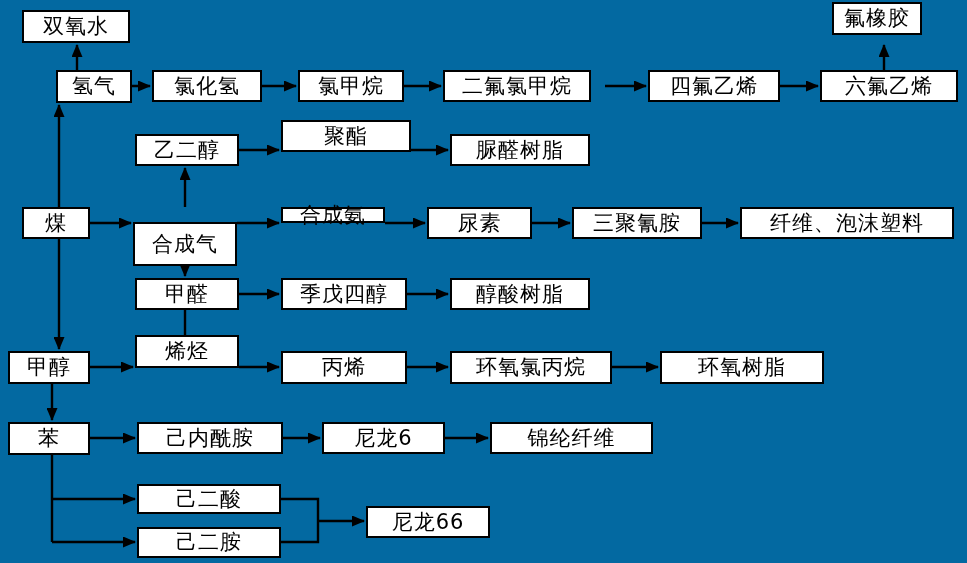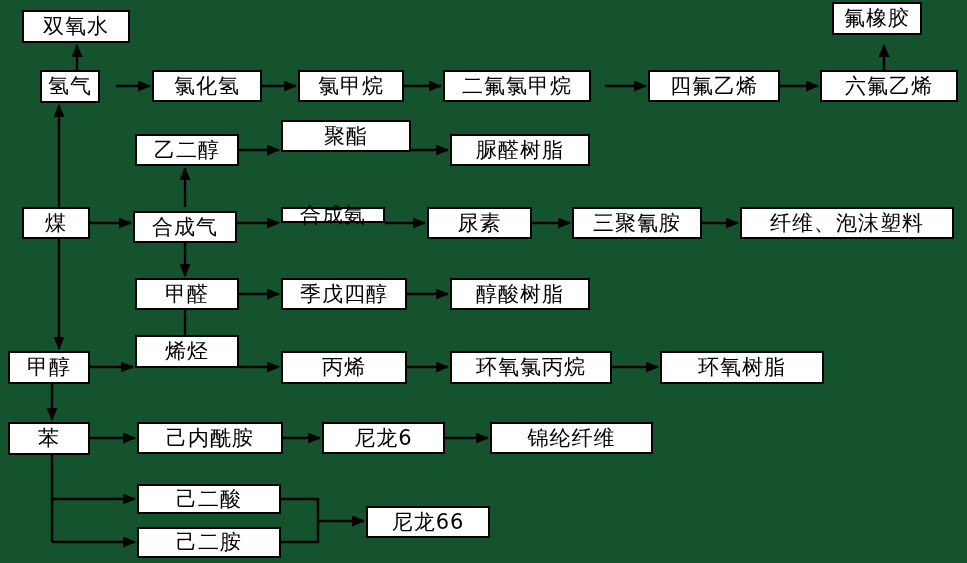--- a/index.html
+++ b/index.html
@@ -1,17 +1,17 @@
 <!DOCTYPE html>
 <html><head>
 <meta charset="utf-8">
 <style>
   html,body{margin:0;padding:0;background:#fff;}
   .canvas{
-    position:relative;width:967px;height:563px;background:#14532d;
+    position:relative;width:967px;height:563px;background:#0369a1;
     font-family:"DejaVu Sans",sans-serif;color:#000;overflow:hidden;
   }
   .edges{position:absolute;left:0;top:0;width:967px;height:563px;}
   .node{
     position:absolute;box-sizing:border-box;border:2px solid #000;background:#fff;
     display:flex;align-items:center;justify-content:center;
     font-size:21px;line-height:1;white-space:nowrap;letter-spacing:1px;
   }
 </style>
 </head>
@@ -67,31 +67,31 @@
       <line x1="52" y1="499" x2="135" y2="499" marker-end="url(#ah)"></line>
       <line x1="52" y1="542" x2="135" y2="542" marker-end="url(#ah)"></line>
 
       <path d="M281,499 L318,499 L318,542 L281,542"></path>
       <line x1="318" y1="521" x2="364" y2="521" marker-end="url(#ah)"></line>
     </g>
   </svg>
 
   <div class="node" style="left:22px;top:10px;width:108px;height:33px">双氧水</div>
   <div class="node" style="left:832px;top:2px;width:90px;height:33px">氟橡胶</div>
-  <div class="node" style="left:40px;top:70px;width:60px;height:33px">氢气</div>
+  <div class="node" style="left:56px;top:70px;width:76px;height:33px">氢气</div>
   <div class="node" style="left:152px;top:70px;width:110px;height:32px">氯化氢</div>
   <div class="node" style="left:298px;top:70px;width:106px;height:32px">氯甲烷</div>
   <div class="node" style="left:443px;top:70px;width:148px;height:32px">二氟氯甲烷</div>
   <div class="node" style="left:648px;top:70px;width:132px;height:32px">四氟乙烯</div>
   <div class="node" style="left:820px;top:70px;width:138px;height:32px">六氟乙烯</div>
   <div class="node" style="left:135px;top:134px;width:104px;height:32px">乙二醇</div>
   <div class="node" style="left:281px;top:120px;width:130px;height:32px">聚酯</div>
   <div class="node" style="left:450px;top:134px;width:140px;height:32px">脲醛树脂</div>
   <div class="node" style="left:22px;top:207px;width:68px;height:32px">煤</div>
-  <div class="node" style="left:133px;top:211px;width:104px;height:32px">合成气</div>
+  <div class="node" style="left:133px;top:222px;width:104px;height:44px">合成气</div>
   <div class="node" style="left:281px;top:207px;width:104px;height:16px">合成氨</div>
   <div class="node" style="left:427px;top:207px;width:105px;height:32px">尿素</div>
   <div class="node" style="left:572px;top:207px;width:130px;height:32px">三聚氰胺</div>
   <div class="node" style="left:740px;top:207px;width:214px;height:32px">纤维、泡沫塑料</div>
   <div class="node" style="left:135px;top:278px;width:104px;height:32px">甲醛</div>
   <div class="node" style="left:281px;top:278px;width:126px;height:32px">季戊四醇</div>
   <div class="node" style="left:450px;top:278px;width:140px;height:32px">醇酸树脂</div>
   <div class="node" style="left:8px;top:351px;width:82px;height:33px">甲醇</div>
   <div class="node" style="left:135px;top:335px;width:104px;height:33px">烯烃</div>
   <div class="node" style="left:281px;top:351px;width:126px;height:33px">丙烯</div>

